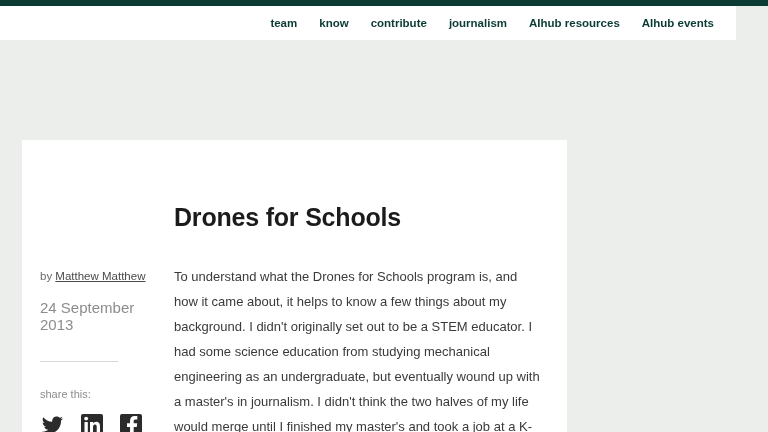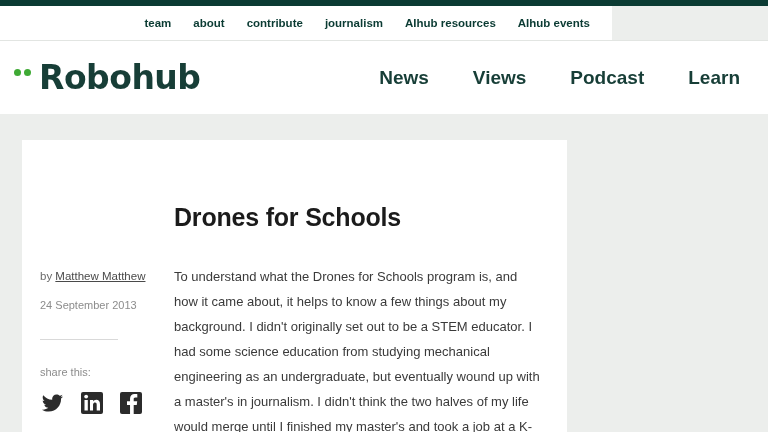--- a/index.html
+++ b/index.html
@@ -23,21 +23,21 @@
   .topstrip {
     position: absolute;
     top: 0; left: 0;
     width: 768px;
     height: 6px;
     background: #0b3b33;
   }
   .utilitybar {
     position: absolute;
     top: 6px; left: 0;
-    width: 612px;
+    width: 736px;
     height: 34px;
     background: #ffffff;
     display: flex;
     align-items: center;
     justify-content: flex-end;
     padding-right: 22px;
     padding-left: 20px;
   }
   .utilitybar a {
     color: #0b3b33;
@@ -134,21 +134,21 @@
     font-size: 11.5px;
     color: #6b6b6b;
     line-height: 1.5;
   }
   .byline a {
     color: #4a4a4a;
     text-decoration: underline;
   }
   .date {
     margin-top: 14px;
-    font-size: 11px;
+    font-size: 15px;
     color: #8c8c8c;
   }
   .meta-rule {
     margin-top: 28px;
     width: 78px;
     height: 1px;
     background: #d9d9d9;
   }
   .share-label {
     margin-top: 26px;
@@ -180,42 +180,27 @@
 </style>
 </head>
 <body>
 
 <div class="page">
 
   <div class="topstrip"></div>
 
   <div class="utilitybar">
     <a href="#">team</a>
-    <a href="#">about</a>
+    <a href="#">know</a>
     <a href="#">contribute</a>
     <a href="#">journalism</a>
     <a href="#">AIhub resources</a>
     <a href="#">AIhub events</a>
   </div>
 
-  <div class="header">
-    <div class="logo">
-      <div class="logo-dots">
-        <i></i>
-          <i></i>
-      </div>
-      <div class="logo-text">Robohub</div>
-    </div>
-    <div class="nav">
-      <a href="#">News</a>
-      <a href="#">Views</a>
-      <a href="#">Podcast</a>
-      <a href="#">Learn</a>
-    </div>
-  </div>
 
   <div class="content-area">
     <div class="article-card">
 
       <h1 class="article-title">Drones for Schools</h1>
 
       <div class="meta">
         <div class="byline">
           <span>by </span><a href="#">Matthew Matthew</a>
         </div>

